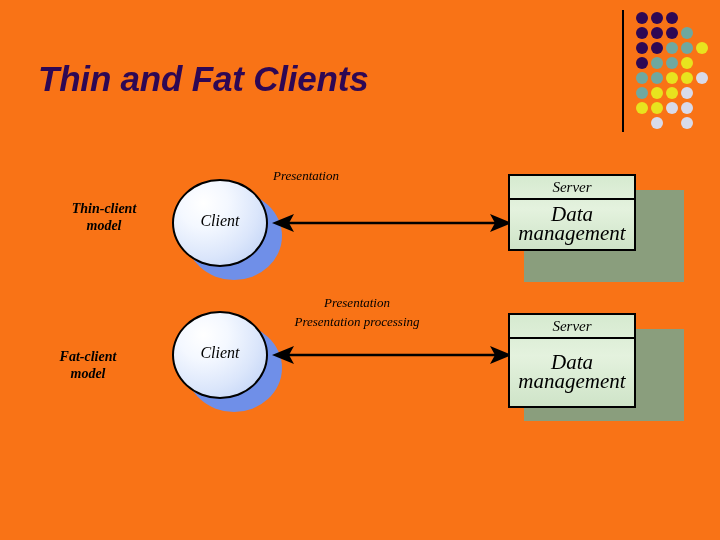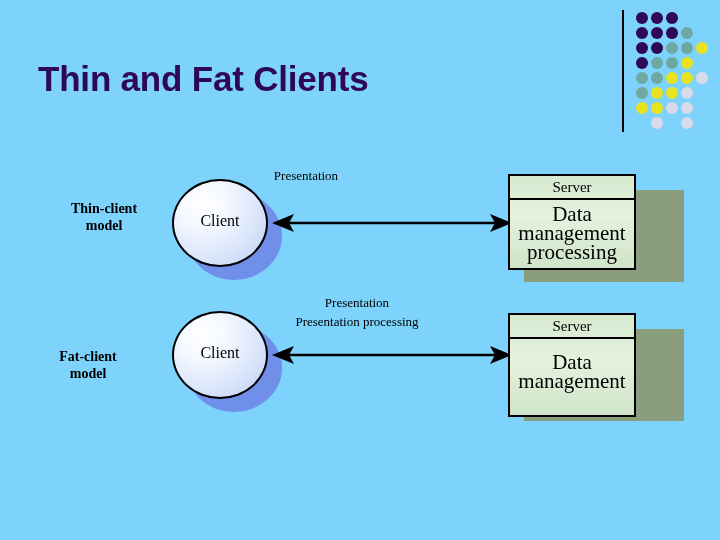--- a/index.html
+++ b/index.html
@@ -4,23 +4,24 @@
 <style>
   html, body {
     margin: 0;
     padding: 0;
     background: #ffffff;
   }
   #slide {
     position: relative;
     width: 720px;
     height: 540px;
-    background: #7dd3fc;
+    background: #f97316;
     overflow: hidden;
     font-family: "Liberation Serif", serif;
+    font-style: italic;
   }
 
   
   .slide-title {
     position: absolute;
     left: 38px;
     top: 58px;
     font-family: "Liberation Sans", sans-serif;
     font-weight: bold;
     font-size: 35px;
@@ -229,21 +230,20 @@
     <path d="M 4 13 L 26 4 L 21 13 L 26 22 Z" fill="#000000"></path>
     <path d="M 244 13 L 222 4 L 227 13 L 222 22 Z" fill="#000000"></path>
   </svg>
 
   <div class="server-group" style="left:508px; top:174px;">
     <div class="server-shadow" style="height:92px;"></div>
     <div class="server-box">
       <div class="server-header">Server</div>
       <div class="server-body">
         <span>Data management</span>
-        <span>processing</span>
       </div>
     </div>
   </div>
 
   <div class="model-label" style="left:28px; top:348px;">
     <div>Fat-client</div>
     <div>model</div>
   </div>
 
   <div class="client-group" style="left:168px; top:310px;">
@@ -260,20 +260,20 @@
   <svg class="arrow-svg" style="left:268px; top:342px;" width="248" height="26" viewBox="0 0 248 26">
     <line x1="18" y1="13" x2="230" y2="13" stroke="#000000" stroke-width="2.4"></line>
     <path d="M 4 13 L 26 4 L 21 13 L 26 22 Z" fill="#000000"></path>
     <path d="M 244 13 L 222 4 L 227 13 L 222 22 Z" fill="#000000"></path>
   </svg>
 
   <div class="server-group" style="left:508px; top:313px;">
     <div class="server-shadow" style="height:92px;"></div>
     <div class="server-box">
       <div class="server-header">Server</div>
-      <div class="server-body" style="padding-top:14px; padding-bottom:24px;">
+      <div class="server-body" style="padding-top:14px; padding-bottom:15px;">
         <span>Data</span>
         <span>management</span>
       </div>
     </div>
   </div>
 
 </div>
 
 </body></html>

